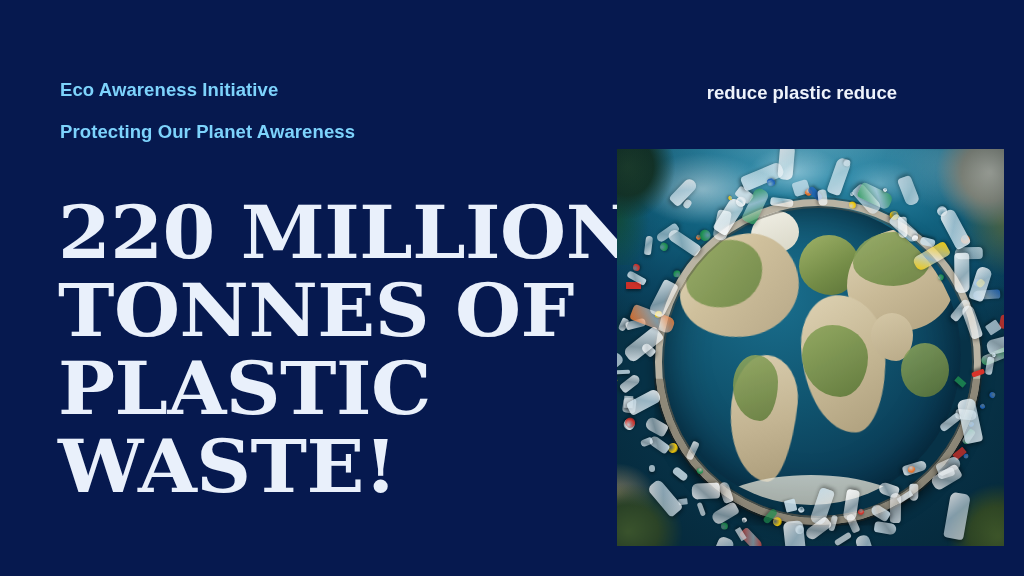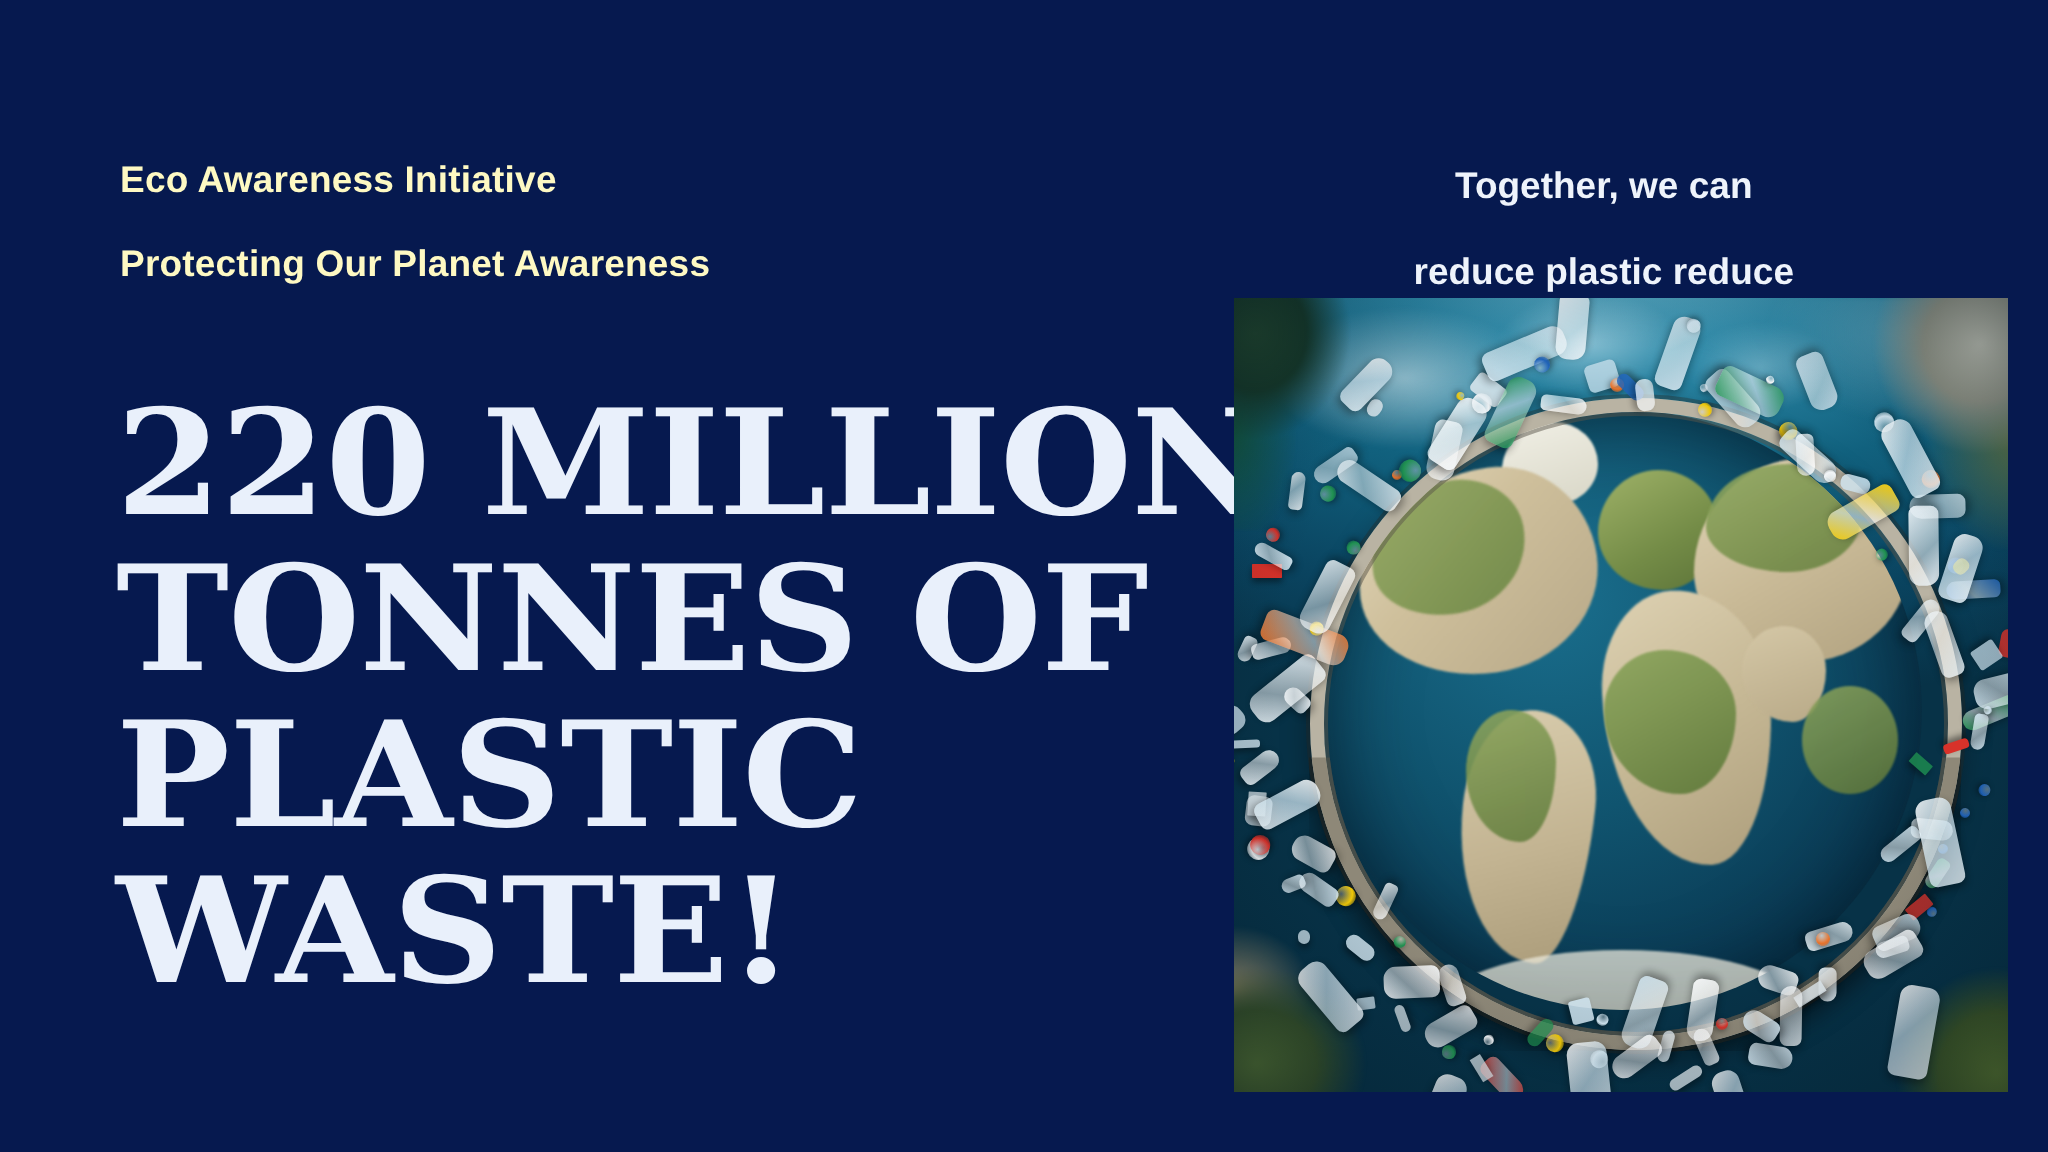--- a/index.html
+++ b/index.html
@@ -7,21 +7,21 @@
     width:1024px;height:576px;overflow:hidden;
     background:#06194f;
     font-family:"Liberation Sans", sans-serif;
     -webkit-font-smoothing:antialiased;
   }
   .poster{position:relative;width:1024px;height:576px;background:#06194f;overflow:hidden;}
 
   
   .kicker-left{
     position:absolute;left:60px;top:58px;
-    color:#fef9c3;font-size:18.5px;font-weight:600;
+    color:#7dd3fc;font-size:18.5px;font-weight:600;
     line-height:21px;letter-spacing:.1px;
     white-space:pre-line;
   }
   .kicker-right{
     position:absolute;right:127px;top:60px;
     color:#eef3fb;font-size:18.5px;font-weight:700;
     line-height:21.5px;text-align:center;
     white-space:pre-line;
   }
 
@@ -163,21 +163,20 @@
 <body>
 
 <div class="poster">
 
   <div class="kicker-left">
     <div>Eco Awareness Initiative</div>
     <div>Protecting Our Planet Awareness</div>
   </div>
 
   <div class="kicker-right">
-    <div>Together, we can</div>
     <div>reduce plastic reduce</div>
   </div>
 
   <div class="headline">
     <span class="ln">220 MILLION</span>
     <span class="ln">TONNES OF</span>
     <span class="ln">PLASTIC</span>
     <span class="ln">WASTE!</span>
   </div>
 

